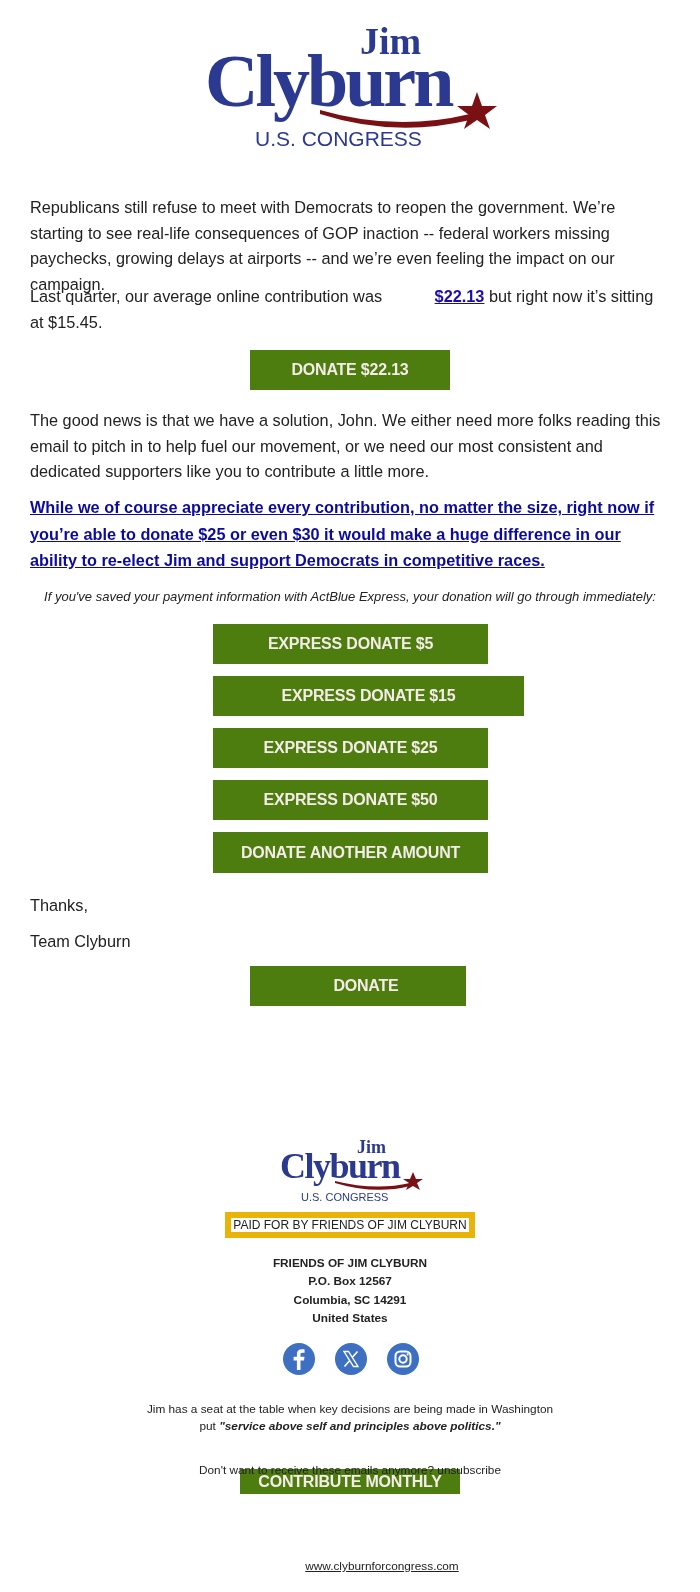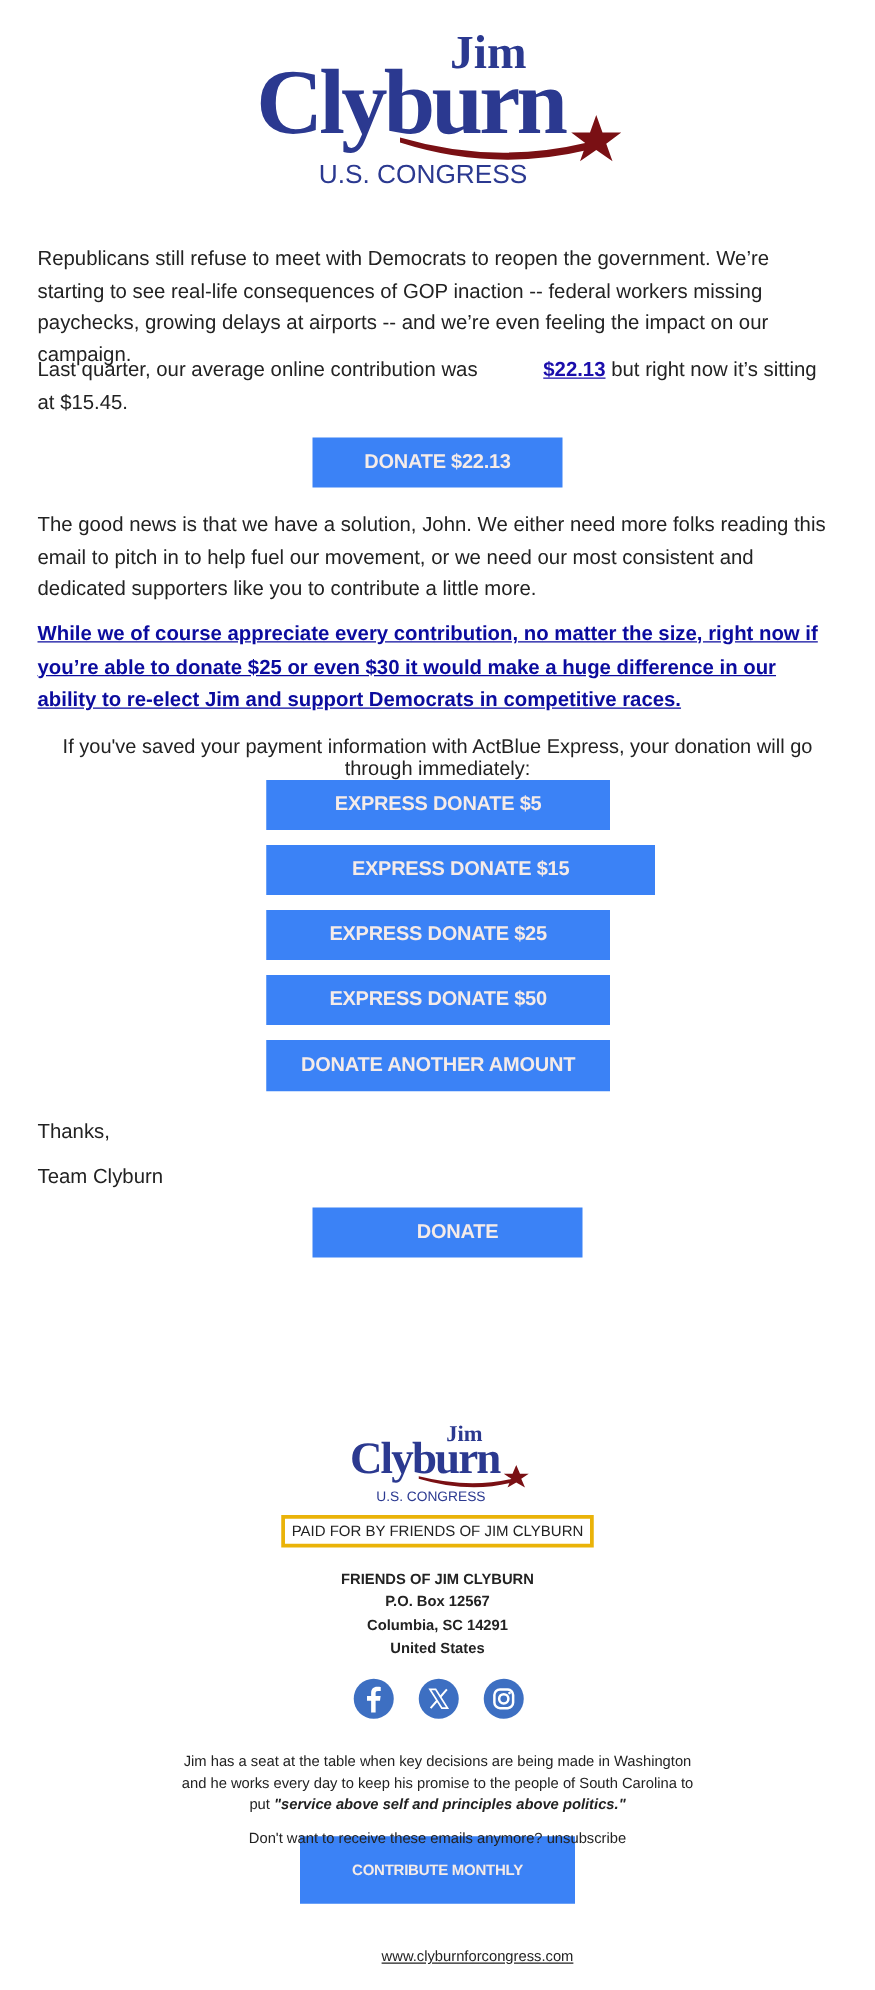--- a/index.html
+++ b/index.html
@@ -3,26 +3,26 @@
 <meta charset="utf-8">
 <style>
   html, body { margin: 0; padding: 0; background: #ffffff; }
   body { width: 700px; height: 1592px; position: relative; overflow: hidden;
          font-family: "Liberation Sans", sans-serif; color: #222222; }
   .logo { position: absolute; left: 50%; transform: translateX(-50%); }
   .logo svg { display: block; }
   .p { position: absolute; left: 30px; width: 640px; font-size: 16.3px; line-height: 25.5px; margin: 0; }
   .link { color: #1a0dab; font-weight: bold; text-decoration: underline; padding-left: 48px; }
   .bigLink { color: #0b0b9e; font-weight: bold; text-decoration: underline; font-size: 16.3px; line-height: 26.5px; }
-  .btn { position: absolute; background: #3b82f6; color: #f5ebe8; font-weight: bold; text-align: center;
+  .btn { position: absolute; background: #4d7c0f; color: #f5ebe8; font-weight: bold; text-align: center;
          font-size: 16px; display: flex; align-items: center; justify-content: center; text-decoration: none;
          letter-spacing: -0.2px; }
-  .note { position: absolute; left: 30px; width: 640px; text-align: center; font-size: 16px; color: #222; }
+  .note { position: absolute; left: 30px; width: 640px; text-align: center; font-style: italic; font-size: 13px; color: #222; }
   .center { position: absolute; left: 0; width: 700px; text-align: center; }
-  .paid { position: absolute; left: 225px; top: 1212px; width: 250px; height: 26px; border: 3px solid #eab308; box-sizing: border-box;
+  .paid { position: absolute; left: 225px; top: 1212px; width: 250px; height: 26px; border: 6px solid #eab308; box-sizing: border-box;
           font-size: 12px; display:flex; align-items:center; justify-content:center; color:#222; }
   .addr { font-size: 11.8px; line-height: 18.3px; color: #222; font-weight: bold; }
   .social { position: absolute; top: 1343px; width: 32px; height: 32px; border-radius: 50%; background: #3d6fc2;
             display: flex; align-items: center; justify-content: center; }
   .bio { font-size: 11.8px; line-height: 17px; color: #222; }
   .foot { font-size: 11.8px; color: #222; }
   .url { font-size: 11.8px; color: #222; text-decoration: underline; }
 </style>
 </head>
 <body>
@@ -97,23 +97,22 @@
 <a class="social" href="#" style="left:387px;">
   <svg width="32" height="32" viewBox="0 0 32 32">
     <rect x="8.5" y="8.5" width="15" height="15" rx="4.5" fill="none" stroke="#ffffff" stroke-width="2"></rect>
     <circle cx="16" cy="16" r="3.7" fill="none" stroke="#ffffff" stroke-width="2"></circle>
     <circle cx="20.6" cy="11.4" r="1.1" fill="#ffffff"></circle>
   </svg>
 </a>
 
 <div class="center bio" style="top:1401px;">
   <div>Jim has a seat at the table when key decisions are being made in Washington</div>
-  <div>and he works every day to keep his promise to the people of South Carolina to</div>
   <div><span>put </span><b><i>"service above self and principles above politics."</i></b></div>
 </div>
 
-<a class="btn" href="#" style="left:240px; top:1469px; width:220px; height:54px; font-size:12px;">CONTRIBUTE MONTHLY</a>
+<a class="btn" href="#" style="left:240px; top:1469px; width:220px; height:25px; font-size:16px;">CONTRIBUTE MONTHLY</a>
 
 <div class="center foot" style="top:1463px;">Don't want to receive these emails anymore? unsubscribe</div>
 
 <div class="center" style="top:1556px;margin-left:32px;">
   <a class="url" href="#">www.clyburnforcongress.com</a>
 </div>
 
 </body></html>

